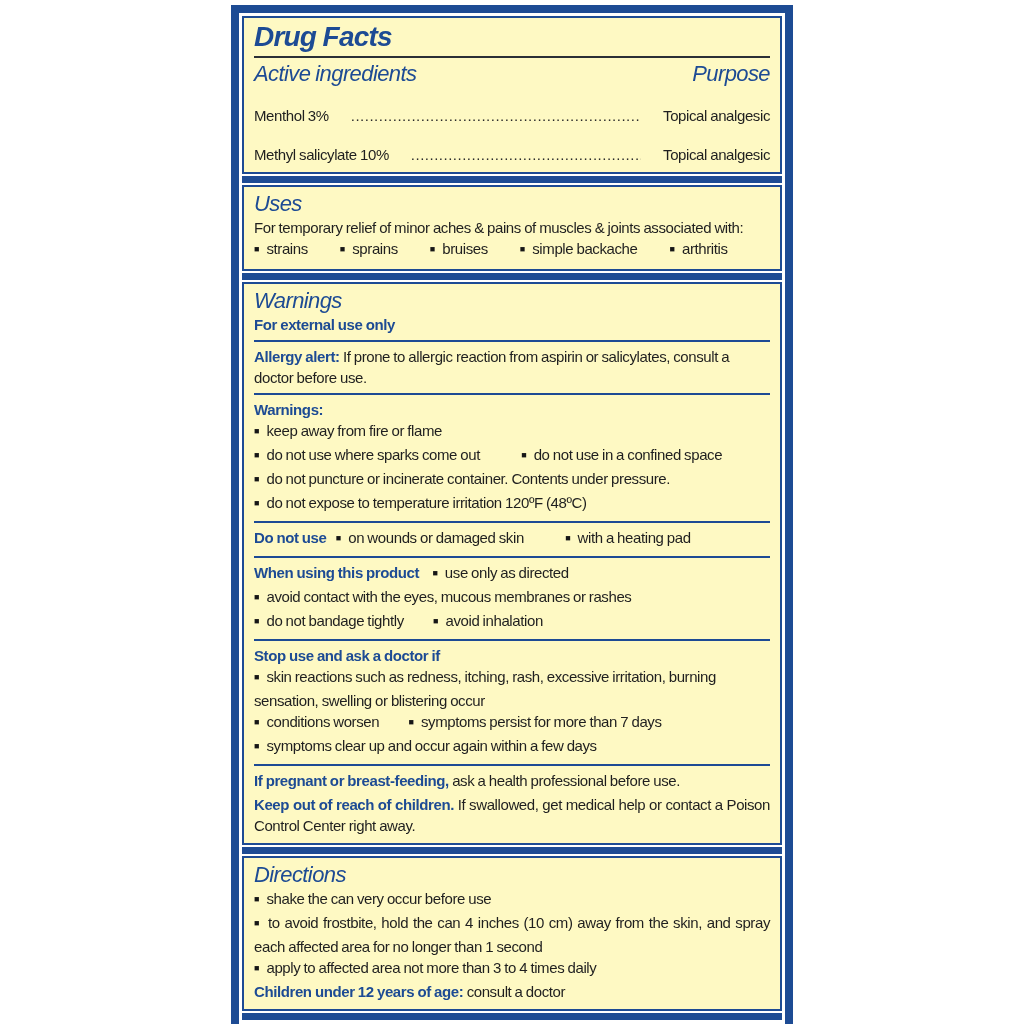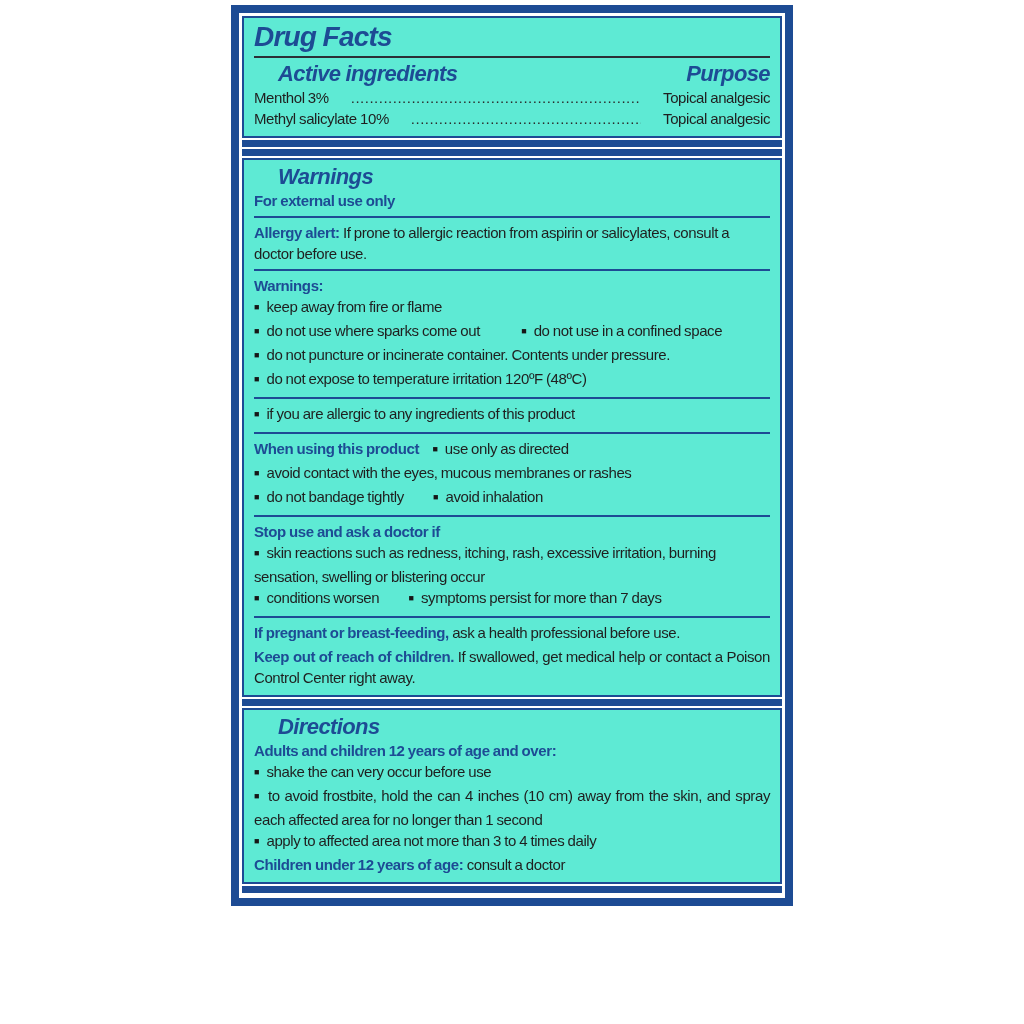--- a/index.html
+++ b/index.html
@@ -21,21 +21,21 @@
   .label{
     box-sizing:border-box;
     width:562px;
     margin:5px auto 0;
     border:8px solid var(--navy);
     background:#ffffff;
     padding:3px;
   }
   .section{
     border:2px solid var(--navy);
-    background:#5eead4;
+    background:#fef9c3;
     padding:3px 10px 7px;
     font-size:15px;
     letter-spacing:-0.4px;
     word-spacing:-0.5px;
     line-height:21px;
   }
   .sep{
     height:7px;
     background:var(--navy);
     margin:2px 0;
@@ -49,25 +49,24 @@
     letter-spacing:-0.8px;
   }
   .title-rule{
     height:2px;
     background:#2b2f36;
     margin:3px 0 2px;
   }
   .sec-head{
     font-size:22px;
     line-height:27px;
-    font-weight:bold;
+    font-weight:normal;
     font-style:italic;
     color:var(--navy);
     letter-spacing:-0.6px;
-    margin-left:24px;
   }
   .row-split{
     display:flex;
     justify-content:space-between;
     align-items:baseline;
   }
   .leader-row{
     display:flex;
     align-items:baseline;
     gap:18px;
@@ -77,21 +76,21 @@
     flex:1;
     overflow:hidden;
     white-space:nowrap;
     margin:0 4px;
     color:#2a2a2a;
   }
   .leader-row .dots::after{
     content:"....................................................................................................................................................................";
     letter-spacing:0.5px;
   }
-  .leader-row .val{white-space:nowrap;}
+  .leader-row .val{white-space:nowrap;margin-top:18px;}
   .subhead{
     font-weight:bold;
     color:var(--navy);
   }
   .rule{
     height:2px;
     background:var(--navy);
     margin:5px 0 4px;
   }
   .bline{margin:0;}
@@ -134,20 +133,31 @@
       </div>
       <div class="leader-row">
         <span class="name">Methyl salicylate 10%</span>
         <span class="dots"></span>
         <span class="val">Topical analgesic</span>
       </div>
     </div>
 
     <div class="sep"></div>
 
+    <div class="section">
+      <div class="sec-head">Uses</div>
+      <div>For temporary relief of minor aches &amp; pains of muscles &amp; joints associated with:</div>
+      <div class="uses-bullets">
+        <span class="binline u">strains</span>
+        <span class="binline u">sprains</span>
+        <span class="binline u">bruises</span>
+        <span class="binline u">simple backache</span>
+        <span class="binline u">arthritis</span>
+      </div>
+    </div>
 
     <div class="sep"></div>
 
     <div class="section">
       <div class="sec-head">Warnings</div>
       <div class="subhead">For external use only</div>
 
       <div class="rule"></div>
 
       <div>
@@ -164,21 +174,25 @@
           <span class="binline">do not use where sparks come out</span>
           <span class="binline gap-lg">do not use in a confined space</span>
         </div>
         <div class="bline">do not puncture or incinerate container. Contents under pressure.</div>
         <div class="bline">do not expose to temperature irritation 120ºF (48ºC)</div>
       </div>
 
       <div class="rule"></div>
 
       <div>
-        <div class="bline">if you are allergic to any ingredients of this product</div>
+        <div>
+          <span class="subhead">Do not use</span>
+          <span class="binline" style="margin-left:6px;">on wounds or damaged skin</span>
+          <span class="binline gap-lg">with a heating pad</span>
+        </div>
       </div>
 
       <div class="rule"></div>
 
       <div>
         <div>
           <span class="subhead">When using this product</span>
           <span class="binline" style="margin-left:10px;">use only as directed</span>
         </div>
         <div class="bline">avoid contact with the eyes, mucous membranes or rashes</div>
@@ -190,39 +204,39 @@
 
       <div class="rule"></div>
 
       <div>
         <div class="subhead">Stop use and ask a doctor if</div>
         <div class="bline">skin reactions such as redness, itching, rash, excessive irritation, burning sensation, swelling or blistering occur</div>
         <div>
           <span class="binline">conditions worsen</span>
           <span class="binline gap-md">symptoms persist for more than 7 days</span>
         </div>
+        <div class="bline">symptoms clear up and occur again within a few days</div>
       </div>
 
       <div class="rule"></div>
 
       <div>
         <span class="subhead">If pregnant or breast-feeding,</span>
         <span>ask a health professional before use.</span>
       </div>
       <div class="justify" style="margin-top:3px;">
         <span class="subhead">Keep out of reach of children.</span>
         <span>If swallowed, get medical help or contact a Poison Control Center right away.</span>
       </div>
     </div>
 
     <div class="sep"></div>
 
     <div class="section">
       <div class="sec-head">Directions</div>
-      <div class="subhead">Adults and children 12 years of age and over:</div>
       <div class="bline">shake the can very occur before use</div>
       <div class="bline justify">to avoid frostbite, hold the can 4 inches (10 cm) away from the skin, and  spray each affected area for no longer than 1 second</div>
       <div class="bline">apply to affected area not more than 3 to 4 times daily</div>
       <div>
         <span class="subhead">Children under 12 years of age:</span>
         <span>consult a doctor</span>
       </div>
     </div>
 
     <div class="sep"></div>

